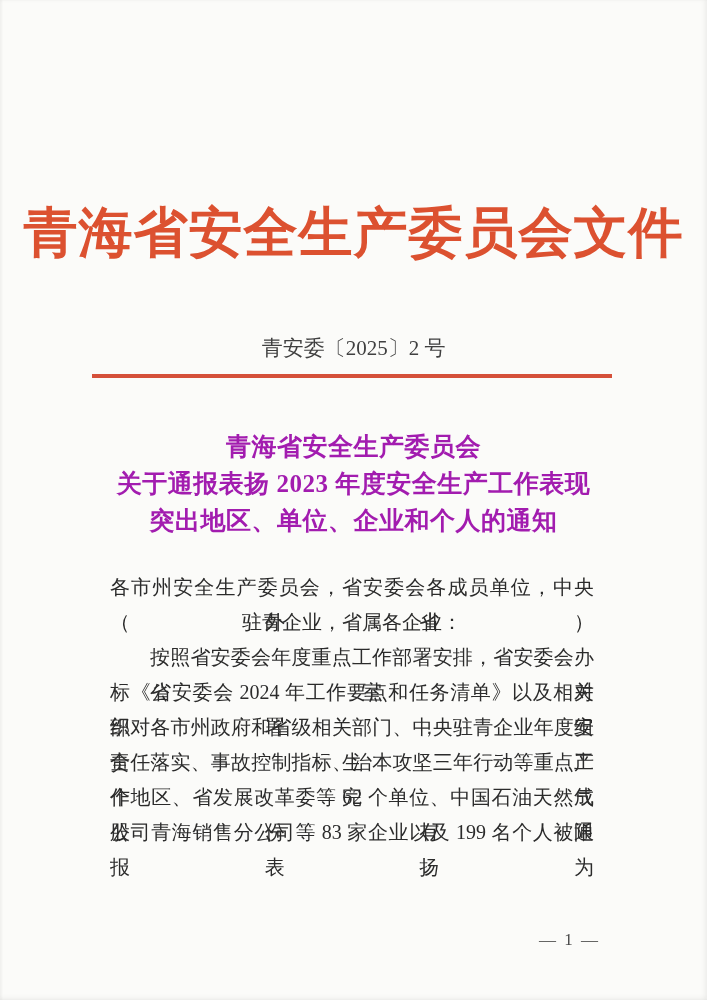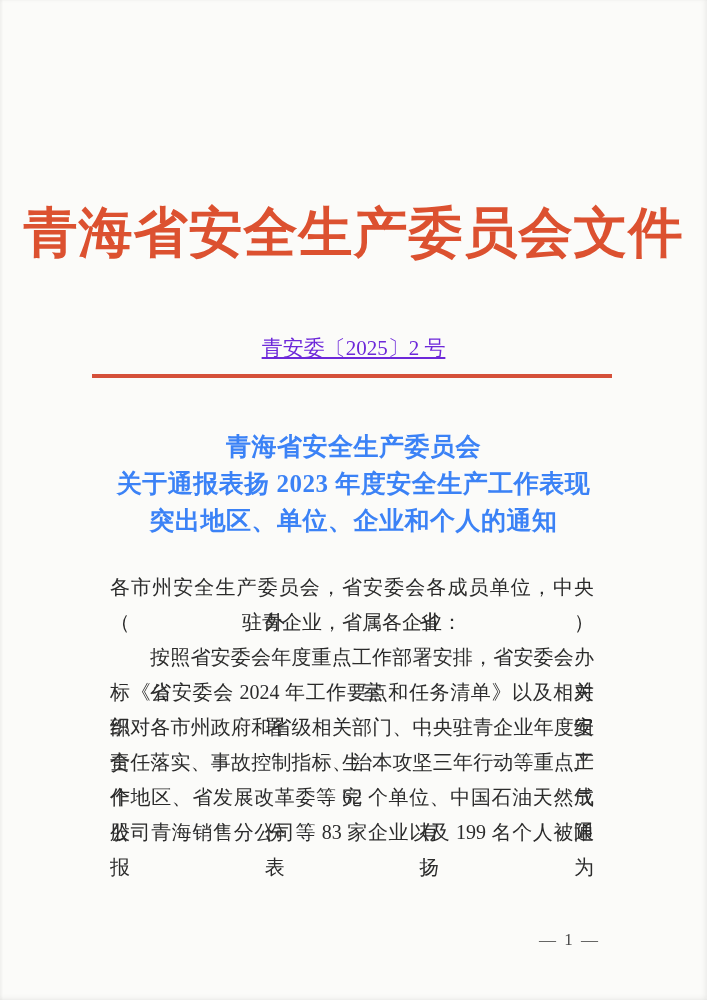--- a/index.html
+++ b/index.html
@@ -34,44 +34,43 @@
     white-space: nowrap;
   }
   
   .doc-no {
     position: absolute;
     top: 334px;
     left: 0;
     width: 707px;
     text-align: center;
     font-size: 21px;
-    color: #6d28d9;
+    color: #404040;
     line-height: 28px;
     white-space: nowrap;
-    text-decoration: underline;
   }
   
   .red-rule {
     position: absolute;
     top: 374px;
     left: 92px;
     width: 520px;
     height: 4px;
     background: #d5503a;
   }
   
   .title-block {
     position: absolute;
     top: 428px;
     left: 0;
     width: 707px;
     text-align: center;
     font-size: 25px;
     font-weight: bold;
-    color: #3b82f6;
+    color: #a21caf;
     line-height: 37px;
     letter-spacing: 0.5px;
   }
   .title-block div { white-space: nowrap; }
   
   .body-block {
     position: absolute;
     top: 570px;
     left: 110px;
     width: 484px;

